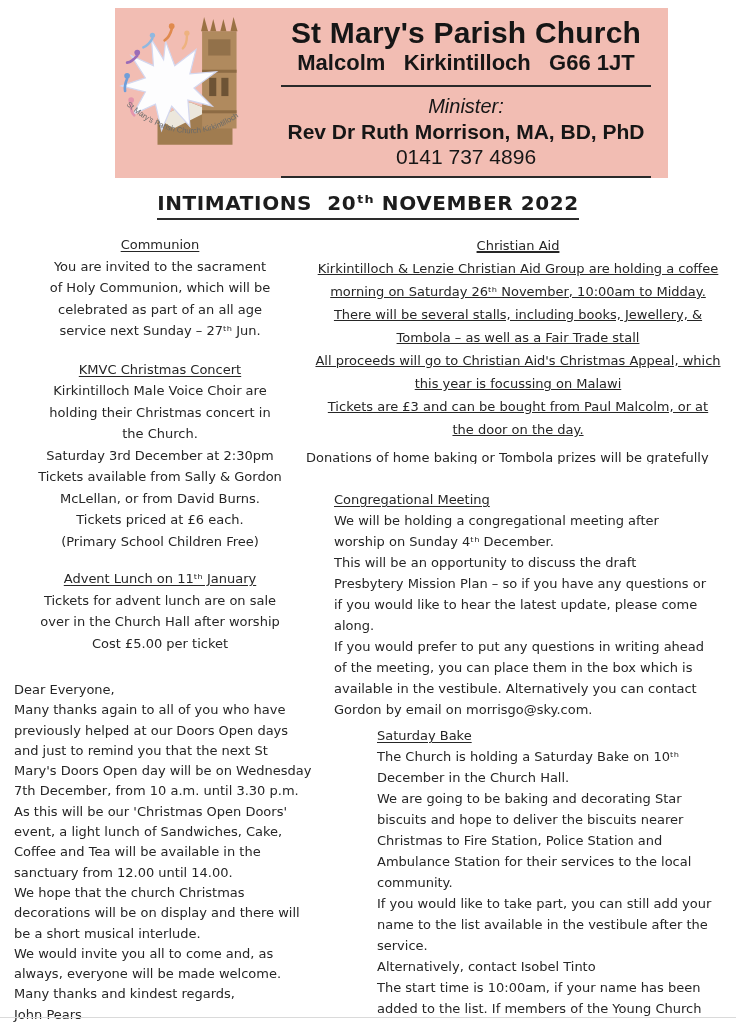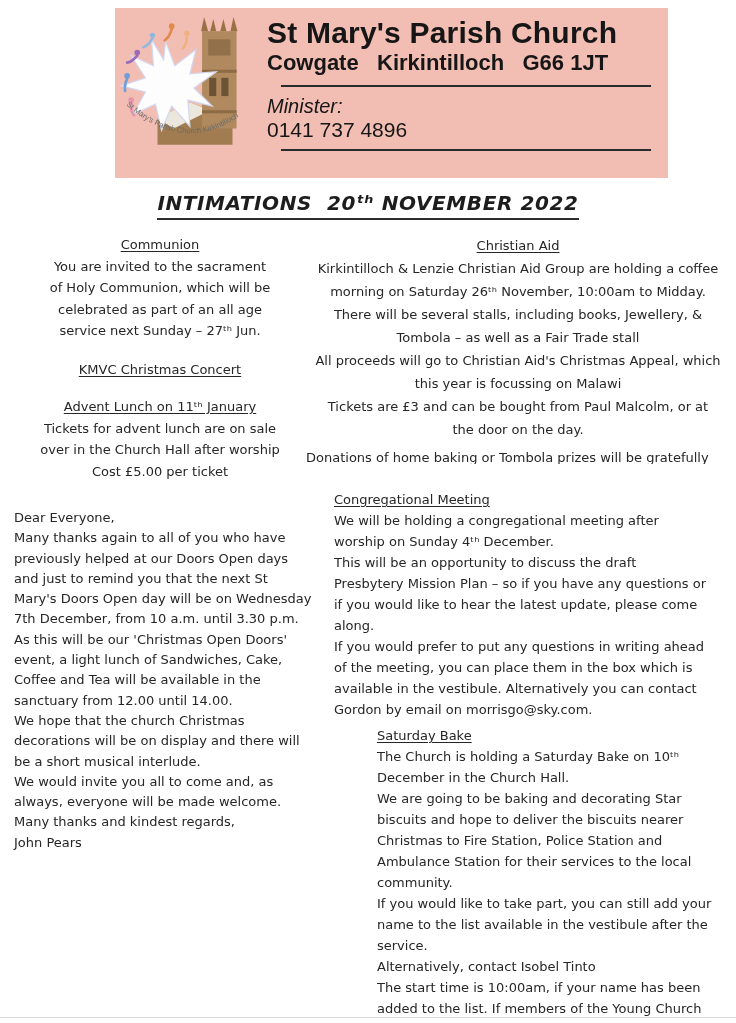--- a/index.html
+++ b/index.html
@@ -4,47 +4,47 @@
 <style>
   * { margin:0; padding:0; box-sizing:border-box; }
   html,body { width:736px; height:1023px; }
   body { background:#ffffff; font-family:"DejaVu Sans", sans-serif; color:#262626; }
   .page { position:relative; width:736px; height:1023px; background:#ffffff; overflow:hidden; }
 
   
   .header-box { position:absolute; left:115px; top:8px; width:553px; height:170px; background:#f2bdb3; }
   .logo-wrap { position:absolute; left:4px; top:4px; width:152px; height:158px; }
   .header-text { position:absolute; left:152px; top:0; width:398px; height:170px;
-                 font-family:"Liberation Sans", sans-serif; color:#161616; padding-top:8px; }
+                 text-align:center; font-family:"Liberation Sans", sans-serif; color:#161616; padding-top:8px; }
   .church-name { font-size:30px; font-weight:bold; line-height:33px; letter-spacing:0.2px; }
   .church-address { font-size:22px; font-weight:bold; line-height:27px; white-space:pre; }
   .header-rule { width:370px; border:none; border-top:2px solid #2a2a2a; margin:9px auto 7px auto; }
   .header-rule.bottom { margin-top:7px; }
   .minister-label { font-size:20px; font-weight:normal; font-style:italic; line-height:24px; }
   .minister-name { font-size:21px; font-weight:bold; line-height:27px; }
   .minister-phone { font-size:21px; font-weight:normal; line-height:24px; }
 
   
-  .title-wrap { position:absolute; left:0; top:191px; width:736px; text-align:center;font-style:italic; }
+  .title-wrap { position:absolute; left:0; top:191px; width:736px; text-align:center; }
   .doc-title { display:inline-block; font-size:20px; font-weight:bold; letter-spacing:0.6px;
                white-space:pre; border-bottom:2px solid #2d2d2d; padding-bottom:3px; color:#1d1d1d; }
 
   
   .col-left  { position:absolute; left:14px;  top:234px; width:292px; font-size:13px; }
   .col-right { position:absolute; left:306px; top:234px; width:424px; font-size:13px; }
 
   .heading { text-decoration:underline; text-underline-offset:2px; }
   .body-text { white-space:pre; }
 
   .sec-center { text-align:center; line-height:21.5px; }
   .sec-kmvc { margin-top:17px;text-align:center; }
   .sec-advent { margin-top:16px; }
   .letter { margin-top:26px; text-align:left; line-height:20.3px; white-space:pre; }
 
-  .sec-christian-aid { text-align:center; line-height:23px; }
+  .sec-christian-aid { text-align:center; line-height:23px;text-decoration:underline; }
   .clip-line { height:13px; overflow:hidden; line-height:14px; margin-top:10px; text-align:left; white-space:pre; }
   .sec-congregational { margin-left:28px; margin-top:25px; text-align:left; line-height:21px; }
   .sec-saturday { margin-left:71px; margin-top:5px; text-align:left; line-height:21px; }
   .sec-congregational .heading, .sec-saturday .heading { display:inline-block; margin-bottom:0; }
 
   .bottom-line { position:absolute; left:0; top:1017px; width:736px; border-top:1px solid #dadada; }
 </style>
 </head>
 <body>
 
@@ -88,42 +88,51 @@
         <defs>
             <path id="caption-arc" d="M 4 86 Q 75 152 146 76"></path>
           </defs>
         <text font-size="7.6" fill="#6a6a6a" font-family="Liberation Sans, sans-serif">
           <textPath href="#caption-arc" startOffset="4">St Mary's Parish Church Kirkintilloch</textPath>
         </text>
       </svg>
     </div>
     <div class="header-text">
       <div class="church-name">St Mary's Parish Church</div>
-      <div class="church-address">Cowgate   Kirkintilloch   G66 1JT</div>
+      <div class="church-address">Malcolm   Kirkintilloch   G66 1JT</div>
       <hr class="header-rule">
       <div class="minister-label">Minister:</div>
+      <div class="minister-name">Rev Dr Ruth Morrison, MA, BD, PhD</div>
       <div class="minister-phone">0141 737 4896</div>
       <hr class="header-rule bottom">
     </div>
   </div>
 
   <div class="title-wrap">
     <span class="doc-title">INTIMATIONS  20ᵗʰ NOVEMBER 2022</span>
   </div>
 
   <div class="col-left">
     <div class="sec-center">
       <div class="heading">Communion</div>
       <div class="body-text">You are invited to the sacrament
 of Holy Communion, which will be
 celebrated as part of an all age
 service next Sunday – 27ᵗʰ Jun.</div>
     </div>
     <div class="sec-center sec-kmvc">
       <div class="heading">KMVC Christmas Concert</div>
+      <div class="body-text">Kirkintilloch Male Voice Choir are
+holding their Christmas concert in
+the Church.
+Saturday 3rd December at 2:30pm
+Tickets available from Sally &amp; Gordon
+McLellan, or from David Burns.
+Tickets priced at £6 each.
+(Primary School Children Free)</div>
     </div>
     <div class="sec-center sec-advent">
       <div class="heading">Advent Lunch on 11ᵗʰ January</div>
       <div class="body-text">Tickets for advent lunch are on sale
 over in the Church Hall after worship
 Cost £5.00 per ticket</div>
     </div>
     <div class="letter">Dear Everyone,
 Many thanks again to all of you who have
 previously helped at our Doors Open days

